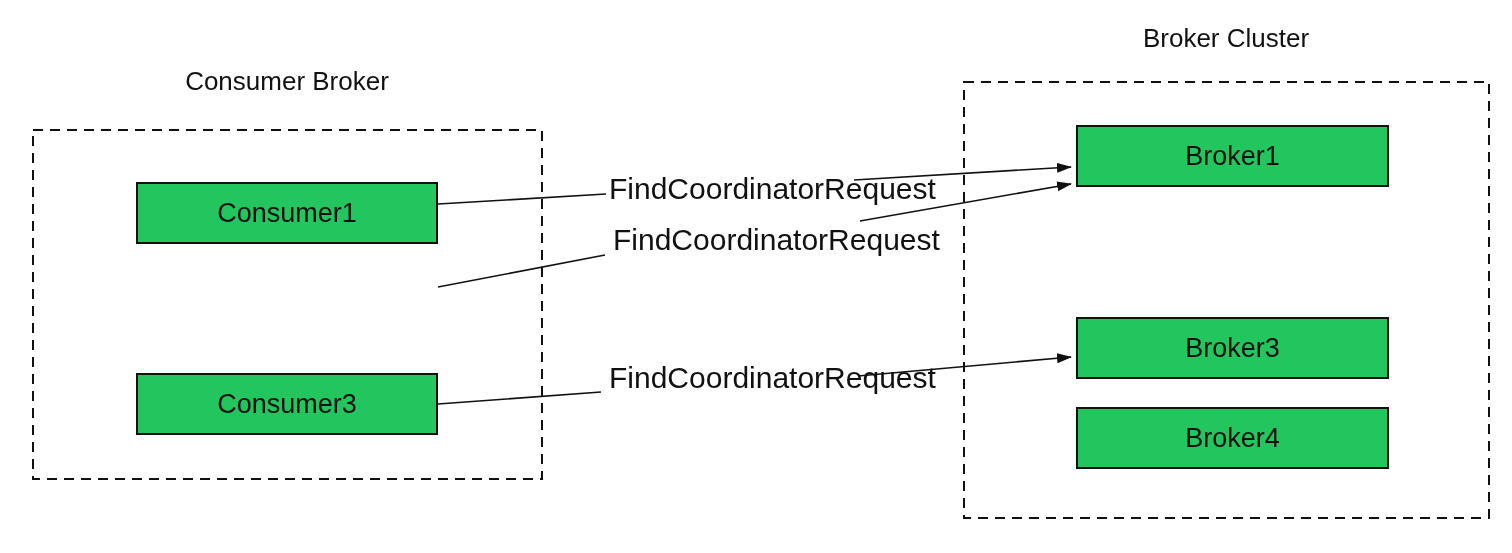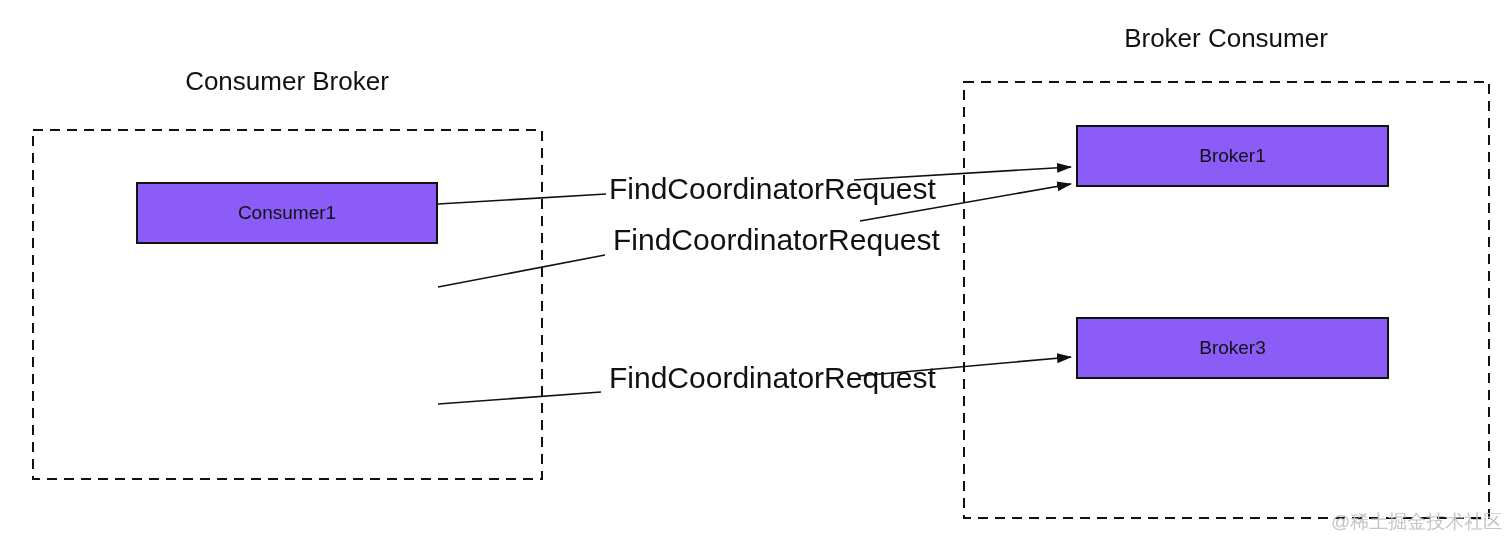--- a/index.html
+++ b/index.html
@@ -18,25 +18,25 @@
     width: 320px;
     text-align: center;
     font-size: 26px;
     line-height: 30px;
     color: #111111;
     white-space: nowrap;
   }
   .node-box {
     position: absolute;
     border: 2px solid #111111;
-    background: #8b5cf6;
+    background: #22c55e;
     display: flex;
     align-items: center;
     justify-content: center;
-    font-size: 19px;
+    font-size: 27px;
     color: #111111;
   }
   .edge-label {
     position: absolute;
     font-size: 30px;
     line-height: 25px;
     color: #111111;
     white-space: nowrap;
   }
   .watermark {
@@ -75,32 +75,37 @@
     <line class="wire" x1="854" y1="180" x2="1071" y2="167" marker-end="url(#arrowhead)"></line>
 
     <line class="wire" x1="438" y1="287" x2="605" y2="255"></line>
     <line class="wire" x1="860" y1="221" x2="1071" y2="184" marker-end="url(#arrowhead)"></line>
 
     <line class="wire" x1="438" y1="404" x2="601" y2="392"></line>
     <line class="wire" x1="858" y1="376" x2="1071" y2="357" marker-end="url(#arrowhead)"></line>
   </svg>
 
   <div class="group-title" style="left:127px; top:66px;">Consumer Broker</div>
-  <div class="group-title" style="left:1066px; top:23px;">Broker Consumer</div>
+  <div class="group-title" style="left:1066px; top:23px;">Broker Cluster</div>
 
   <div class="node-box" style="left:136px; top:182px; width:302px; height:62px;text-align:right;">
     <span>Consumer1</span>
+  </div>
+  <div class="node-box" style="left:136px; top:373px; width:302px; height:62px;">
+    <span>Consumer3</span>
   </div>
 
   <div class="node-box" style="left:1076px; top:125px; width:313px; height:62px;">
     <span>Broker1</span>
   </div>
   <div class="node-box" style="left:1076px; top:317px; width:313px; height:62px;">
     <span>Broker3</span>
   </div>
+  <div class="node-box" style="left:1076px; top:407px; width:313px; height:62px;">
+    <span>Broker4</span>
+  </div>
 
   <div class="edge-label" style="left:609px; top:176px;">FindCoordinatorRequest</div>
   <div class="edge-label" style="left:613px; top:227px;">FindCoordinatorRequest</div>
   <div class="edge-label" style="left:609px; top:365px;">FindCoordinatorRequest</div>
 
-  <div class="watermark">@稀土掘金技术社区</div>
 
 </div>
 
 </body></html>

